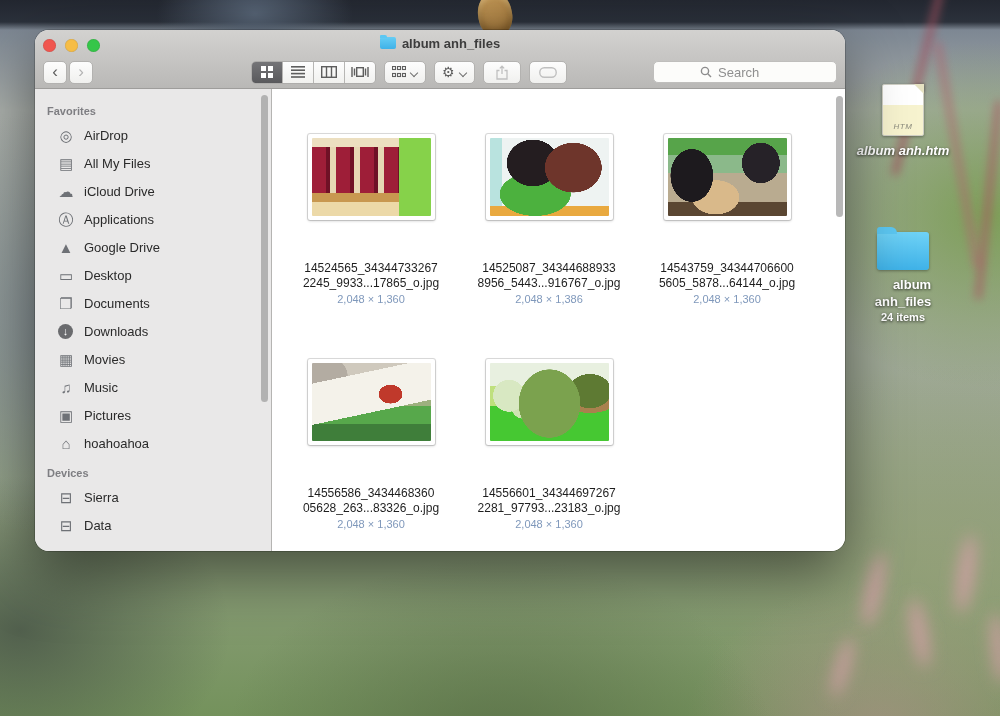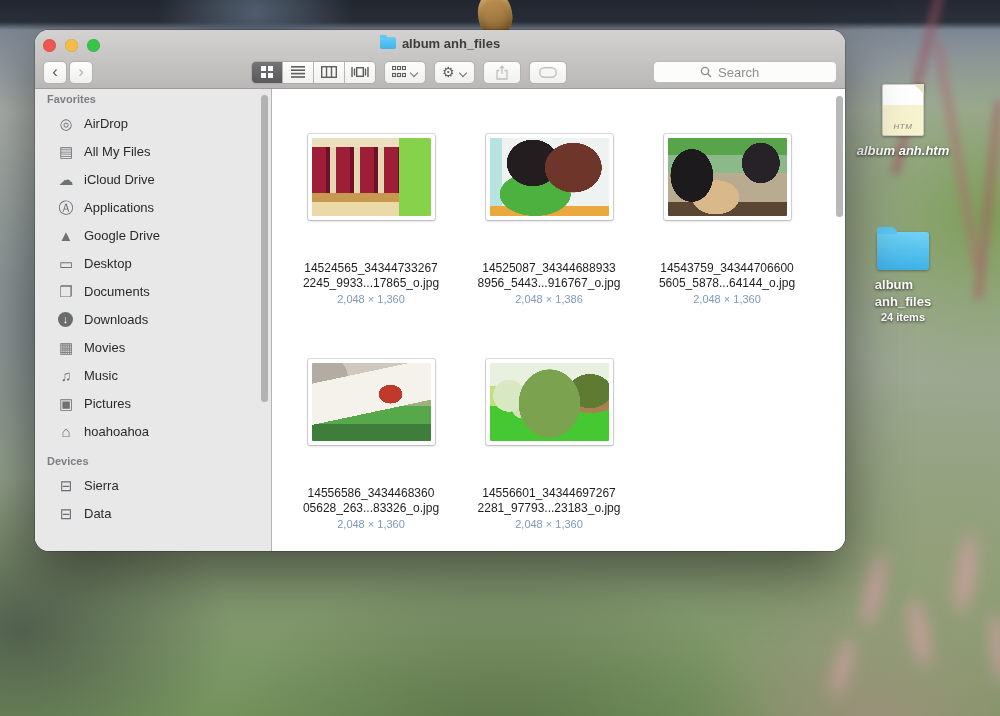--- a/index.html
+++ b/index.html
@@ -36,21 +36,21 @@
     position:absolute;left:478px;top:-8px;width:34px;height:44px;
     background:linear-gradient(160deg,#c49a58,#9c733a);
     border-radius:50% 50% 45% 45%;transform:rotate(-8deg);
     box-shadow:inset 0 -6px 8px rgba(90,60,20,.6), inset 0 4px 5px rgba(255,230,170,.5);
   }
 
   
   .dicon{position:absolute;width:120px;display:flex;flex-direction:column;align-items:center;cursor:default;}
   .dicon-htm{left:843px;top:84px;font-style:italic;}
   .dicon-folder{left:843px;top:224px;}
-  .dlabel{color:#fff;font-size:13px;font-weight:bold;text-align:left;line-height:17px;
+  .dlabel{color:#fff;font-size:13px;font-weight:bold;text-align:right;line-height:17px;
           text-shadow:0 1px 3px rgba(0,0,0,.75);margin-top:6px;}
   .dcount{color:#fff;font-size:11px;font-weight:bold;text-shadow:0 1px 3px rgba(0,0,0,.75);line-height:14px;}
   .htm-icon{
     position:relative;width:40px;height:50px;background:linear-gradient(180deg,#ffffff 0 40%,#f7f3cf 40% 100%);
     border:1px solid #cfcfc4;border-radius:2px;
     box-shadow:0 1px 3px rgba(0,0,0,.35);
   }
   .htm-fold{position:absolute;right:-1px;top:-1px;width:0;height:0;
     border-left:10px solid #e6e2c2;border-top:10px solid transparent;
     transform:rotate(180deg);filter:drop-shadow(-1px 1px 1px rgba(0,0,0,.15));}
@@ -116,21 +116,21 @@
   .search input{
     border:none;outline:none;background:transparent;width:70px;
     font-size:13px;color:#4a4a4a;text-align:left;font-family:"Liberation Sans",sans-serif;
   }
   .search input::placeholder{color:#8f8f8f;}
 
   
   .wbody{flex:1;display:flex;min-height:0;}
   .sidebar{
     width:237px;flex:0 0 237px;background:#e9e8e8;border-right:1px solid #b5b4b2;
-    position:relative;box-sizing:border-box;overflow:hidden;
+    position:relative;padding-top:12px;box-sizing:border-box;overflow:hidden;
   }
   .sb-header{font-size:11px;font-weight:bold;color:#7e7e82;padding:4px 0 4px 12px;}
   .sb-item{display:flex;align-items:center;height:28px;padding-left:22px;gap:9px;font-size:13px;color:#2a2a2a;}
   .sb-glyph{width:18px;text-align:center;font-size:15px;color:#6e7176;flex:0 0 18px;line-height:1;}
   .glyph-downloads{width:15px;height:15px;flex:0 0 15px;border-radius:50%;background:#6a6b6e;color:#fff;
     font-size:11px;display:flex;align-items:center;justify-content:center;margin-left:1px;margin-right:2px;}
   .sb-scroll{position:absolute;right:3px;top:6px;width:7px;height:307px;background:#a8a8a8;border-radius:4px;opacity:.85;}
 
   .content{flex:1;background:#fff;position:relative;overflow:hidden;}
   .ct-scroll{position:absolute;right:2px;top:7px;width:7px;height:121px;background:#b8b8b8;border-radius:4px;}

